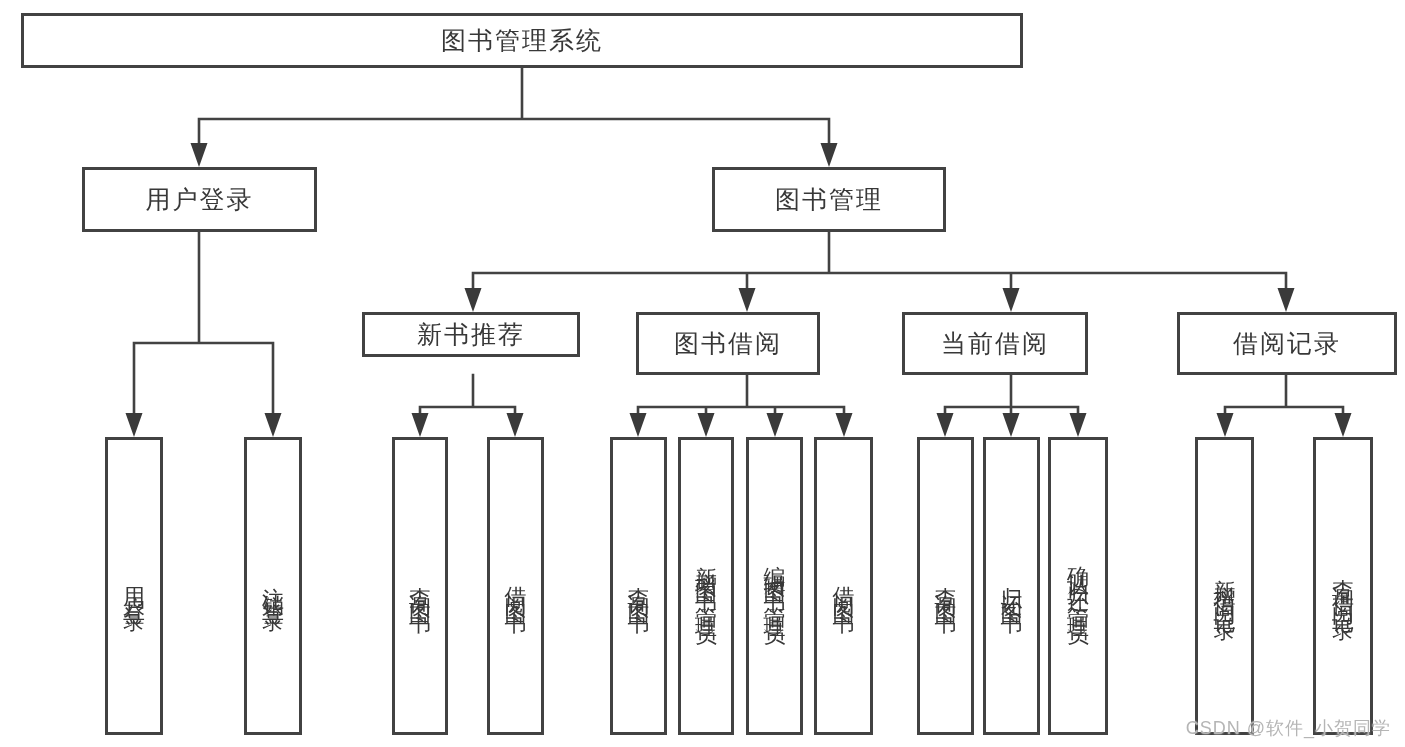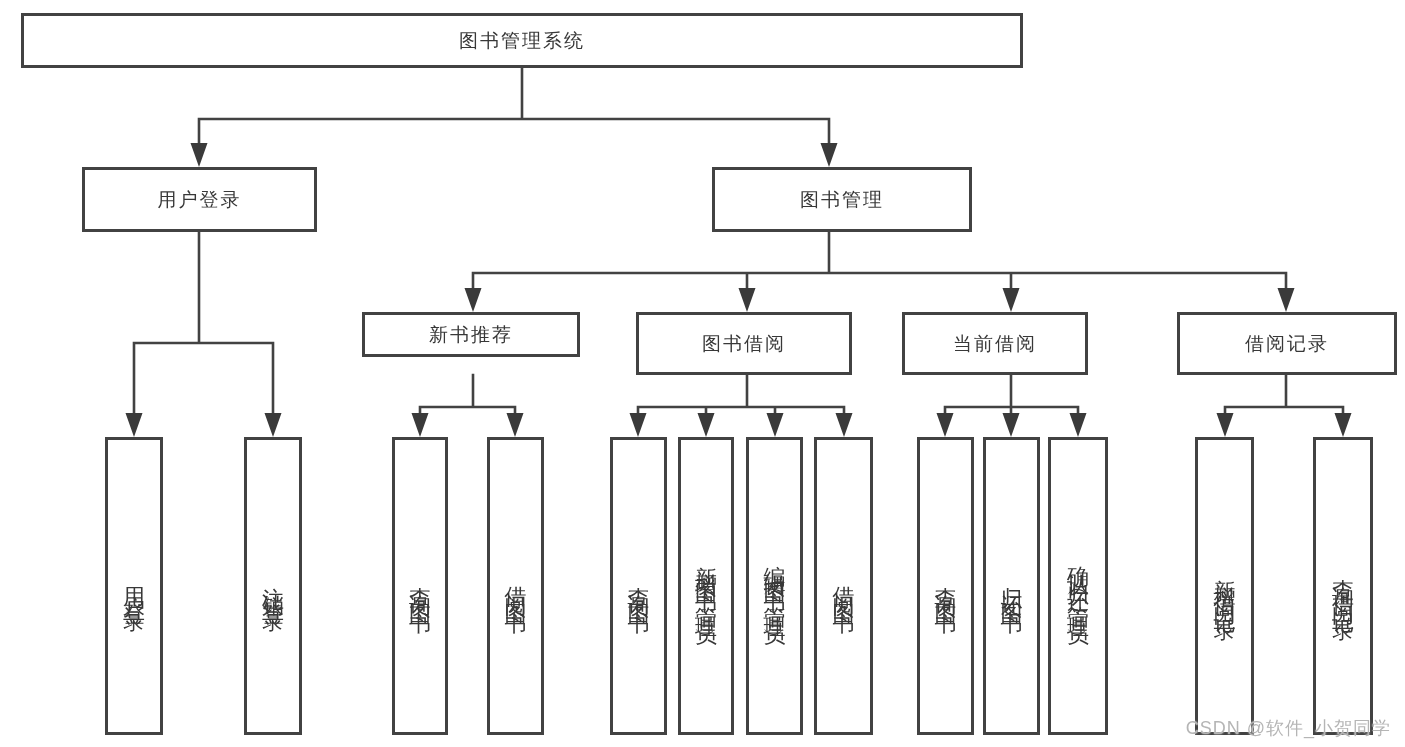--- a/index.html
+++ b/index.html
@@ -19,21 +19,21 @@
   .node {
     position: absolute;
     box-sizing: border-box;
     background: #ffffff;
     border: 3px solid #424242;
     display: flex;
     align-items: center;
     justify-content: center;
     color: #383838;
   }
-  .h-node { font-size: 19px; letter-spacing: 2px; }
+  .h-node { font-size: 25px; letter-spacing: 2px; }
   .h-node span { white-space: nowrap; }
   .v-node span {
     writing-mode: vertical-rl;
     text-orientation: mixed;
     font-size: 22px;
     line-height: 1.1;
     letter-spacing: 0.38em;
   }
   .watermark {
     position: absolute;
@@ -97,28 +97,28 @@
     "></path>
   </svg>
 
   <div class="node h-node" style="left:21px;top:13px;width:1002px;height:55px">
     <span>图书管理系统</span>
   </div>
 
   <div class="node h-node" style="left:82px;top:167px;width:235px;height:65px">
     <span>用户登录</span>
   </div>
-  <div class="node h-node" style="left:712px;top:167px;width:260px;height:65px">
+  <div class="node h-node" style="left:712px;top:167px;width:234px;height:65px">
     <span>图书管理</span>
   </div>
 
   <div class="node h-node" style="left:362px;top:312px;width:218px;height:45px">
     <span>新书推荐</span>
   </div>
-  <div class="node h-node" style="left:636px;top:312px;width:216px;height:63px">
+  <div class="node h-node" style="left:636px;top:312px;width:184px;height:63px">
     <span>图书借阅</span>
   </div>
   <div class="node h-node" style="left:902px;top:312px;width:186px;height:63px">
     <span>当前借阅</span>
   </div>
   <div class="node h-node" style="left:1177px;top:312px;width:220px;height:63px">
     <span>借阅记录</span>
   </div>
 
   <div class="node v-node" style="left:105px;top:437px;width:58px;height:298px">

